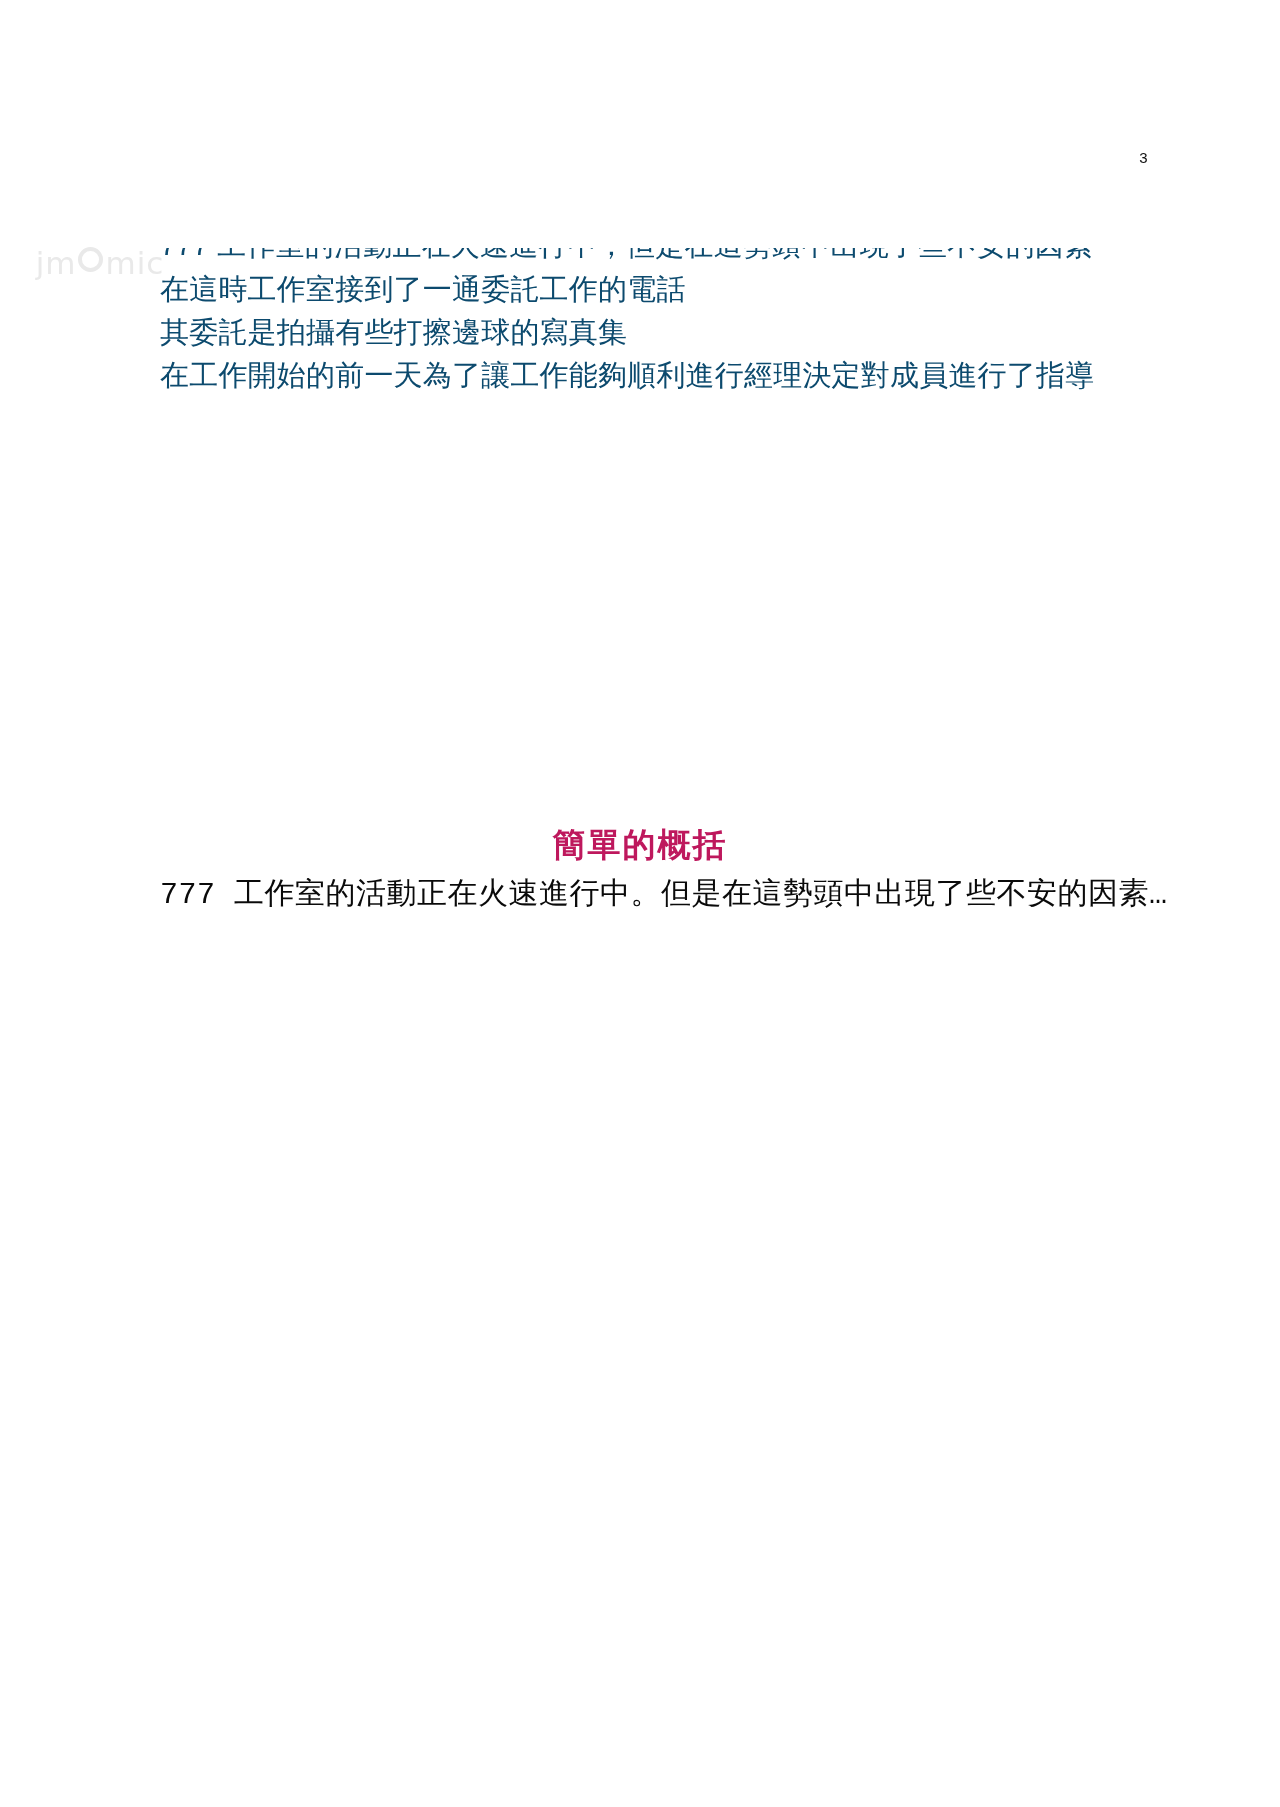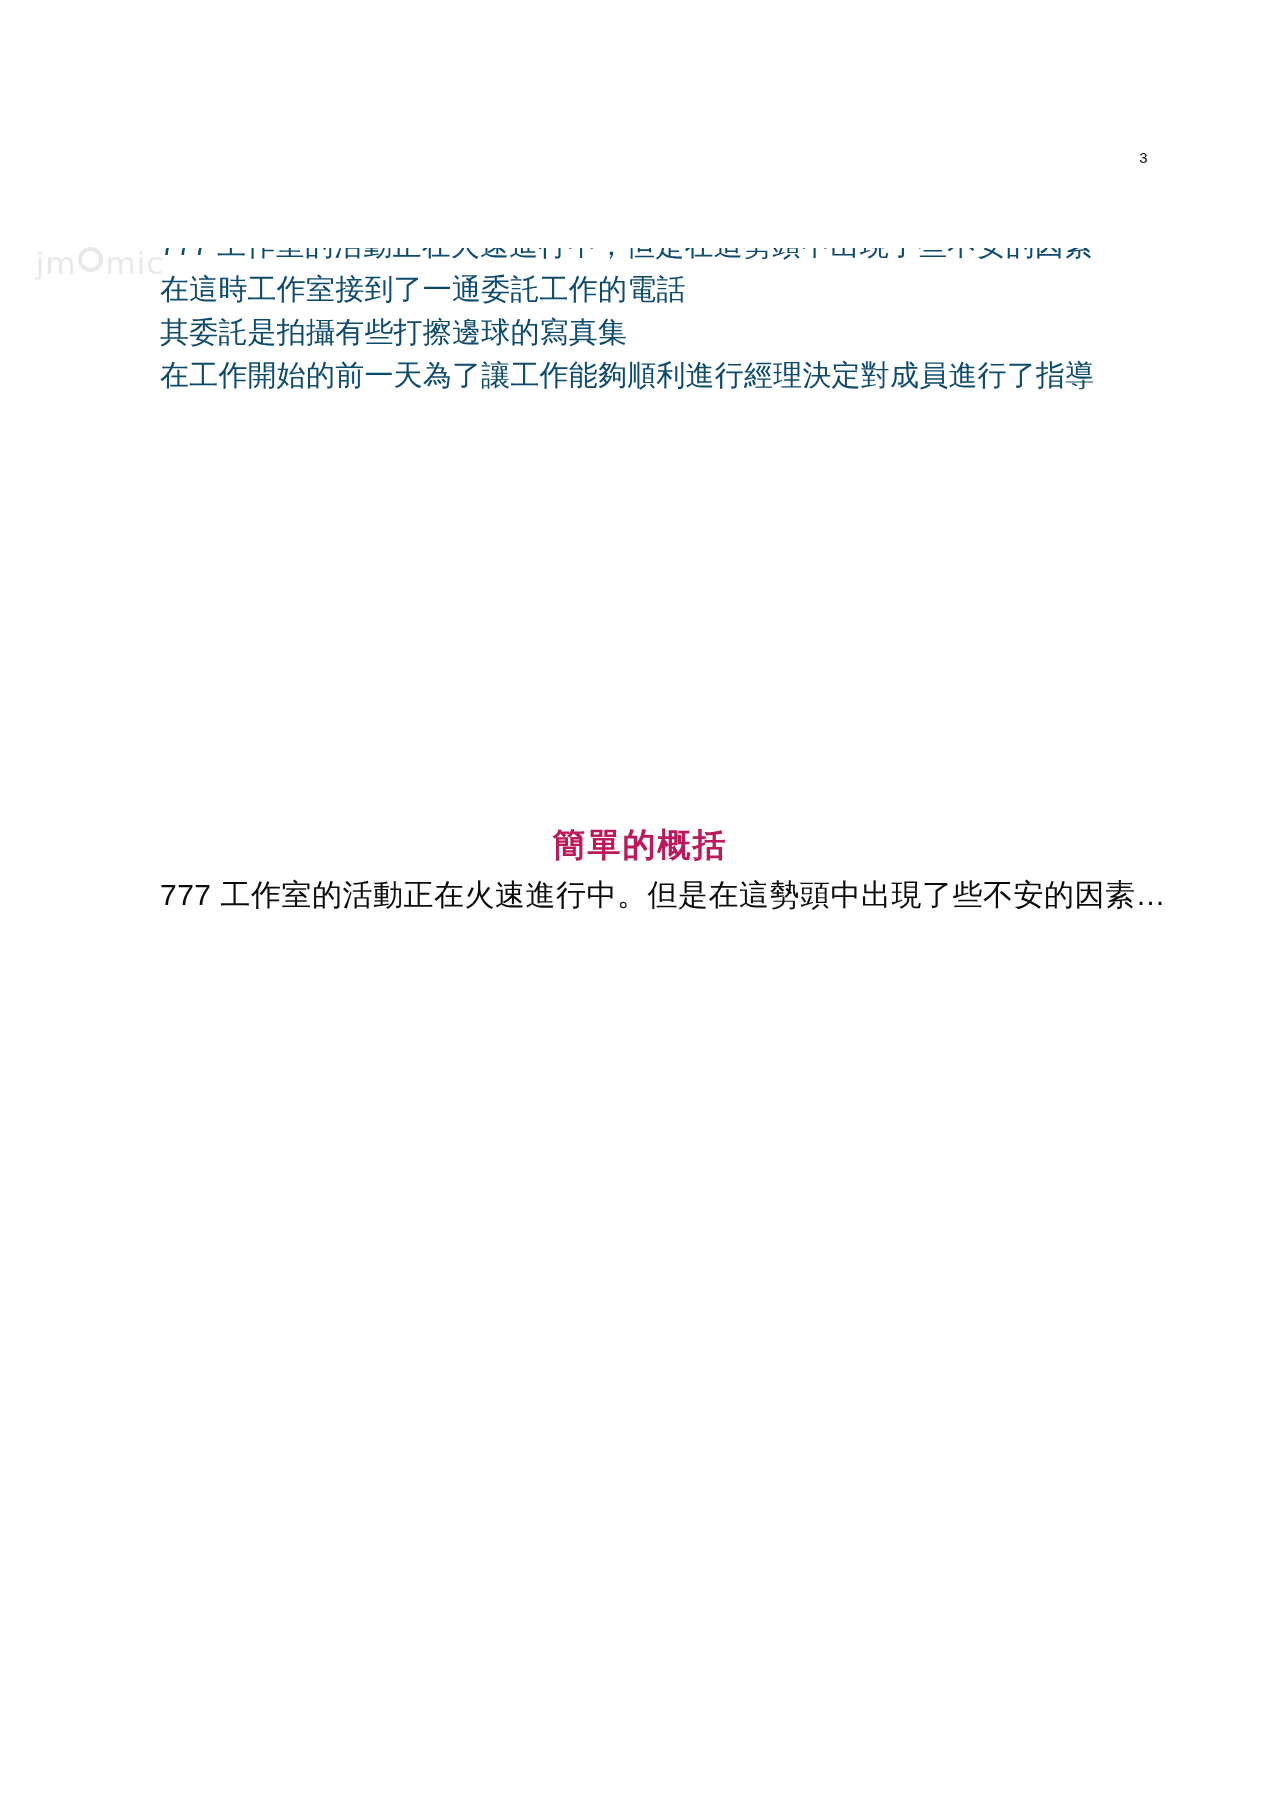--- a/index.html
+++ b/index.html
@@ -112,20 +112,21 @@
   }
 
   
   .summary-wrap {
     position: absolute;
     left: 160px;
     top: 878px;
     width: 1100px;
     height: 34px;
     overflow: hidden;
+    font-family: Liberation Mono, monospace;
   }
   .summary-text {
     font-size: 30px;
     line-height: 42px;
     color: #0a0a0a;
     white-space: nowrap;
     letter-spacing: 0.5px;
     position: relative;
     top: -4px;
   }

